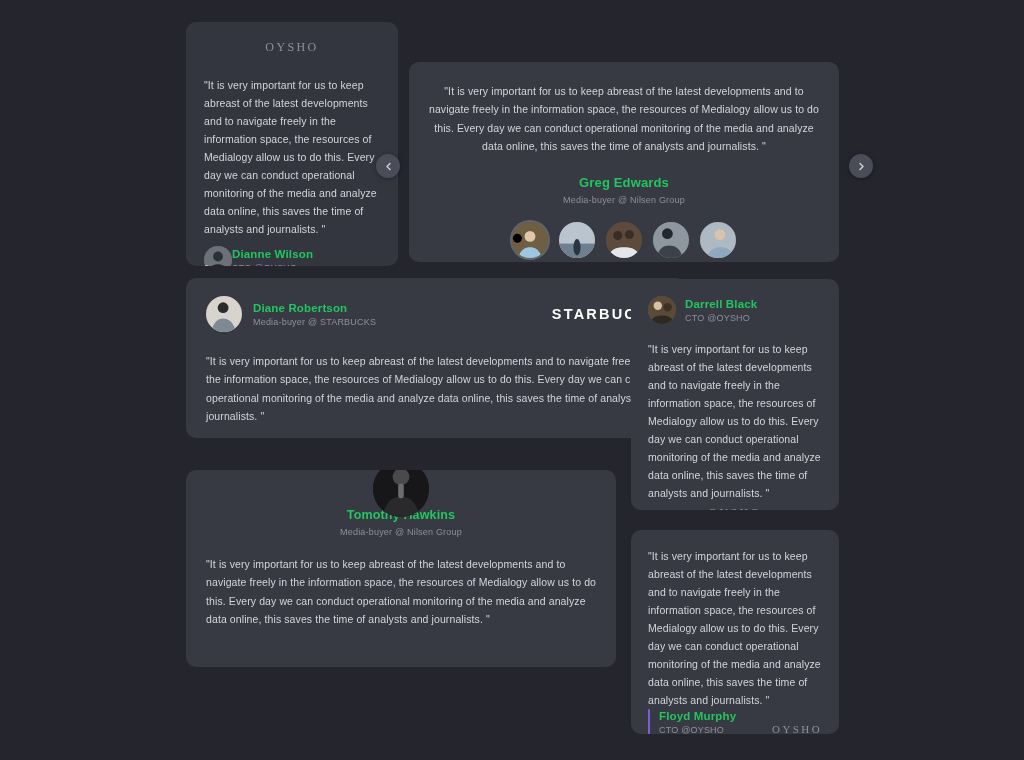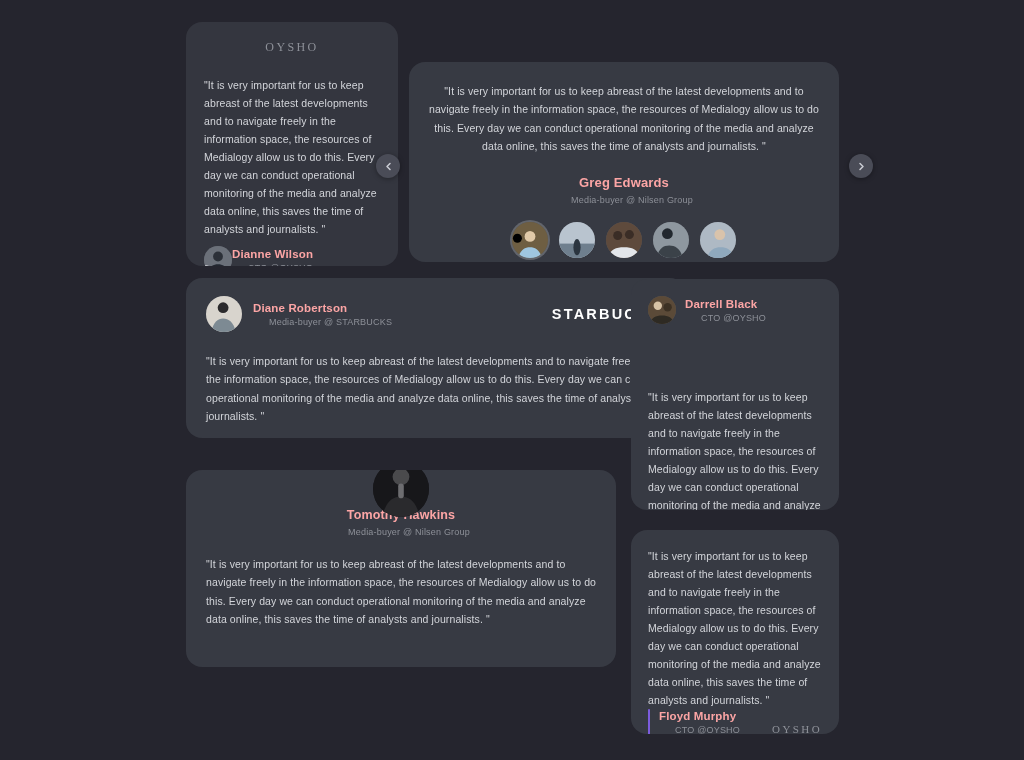--- a/index.html
+++ b/index.html
@@ -20,47 +20,46 @@
     position: absolute;
     left: 0; top: 0;
     width: 1024px;
     height: 760px;
   }
 
   
   .card {
     position: absolute;
     background: #373a43;
-    border-radius: 16px;
+    border-radius: 10px;
     overflow: hidden;
   }
   .card.dim {
     background: #34363f;
   }
 
   .quote {
     color: #d3d5da;
     font-size: 10.5px;
     line-height: 1.72;
     letter-spacing: .1px;
   }
   .quote.wide { font-size: 10.5px; line-height: 1.75; }
 
   .name {
-    color: #fca5a5;
+    color: #22c55e;
     font-size: 11.5px;
     font-weight: bold;
     letter-spacing: .15px;
   }
   .role {
     color: #8d9098;
     font-size: 9px;
     letter-spacing: .2px;
     margin-top: 3px;
-    margin-left: 16px;
   }
 
   .logo-oysho {
     font-family: "Liberation Serif", serif;
     color: #8e9199;
     font-size: 12px;
     letter-spacing: 2.4px;
   }
   .logo-starbucks {
     color: #ffffff;
@@ -140,21 +139,21 @@
   #card-diane .head { display: flex; align-items: center; width: 100%; }
   #card-diane .head .avatar { width: 36px; height: 36px; margin-right: 11px; }
   #card-diane .head .txt { flex: 1; }
   #card-diane .quote { margin-top: 20px; }
 
   
   #card-darrell {
     left: 631px; top: 279px;
     width: 208px; height: 231px;
     padding: 17px 17px 15px 17px;
-    display: flex; flex-direction: column; gap: 48px;
+    display: flex; flex-direction: column;
   }
   #card-darrell .head { display: flex; align-items: center; }
   #card-darrell .head .avatar { width: 28px; height: 28px; margin-right: 9px; }
   #card-darrell .quote { margin-top: 16px; flex: 1; }
   #card-darrell .logo-oysho { align-self: center; margin-top: 4px; }
 
   
   #card-tomothy {
     left: 186px; top: 470px;
     width: 430px; height: 197px;

